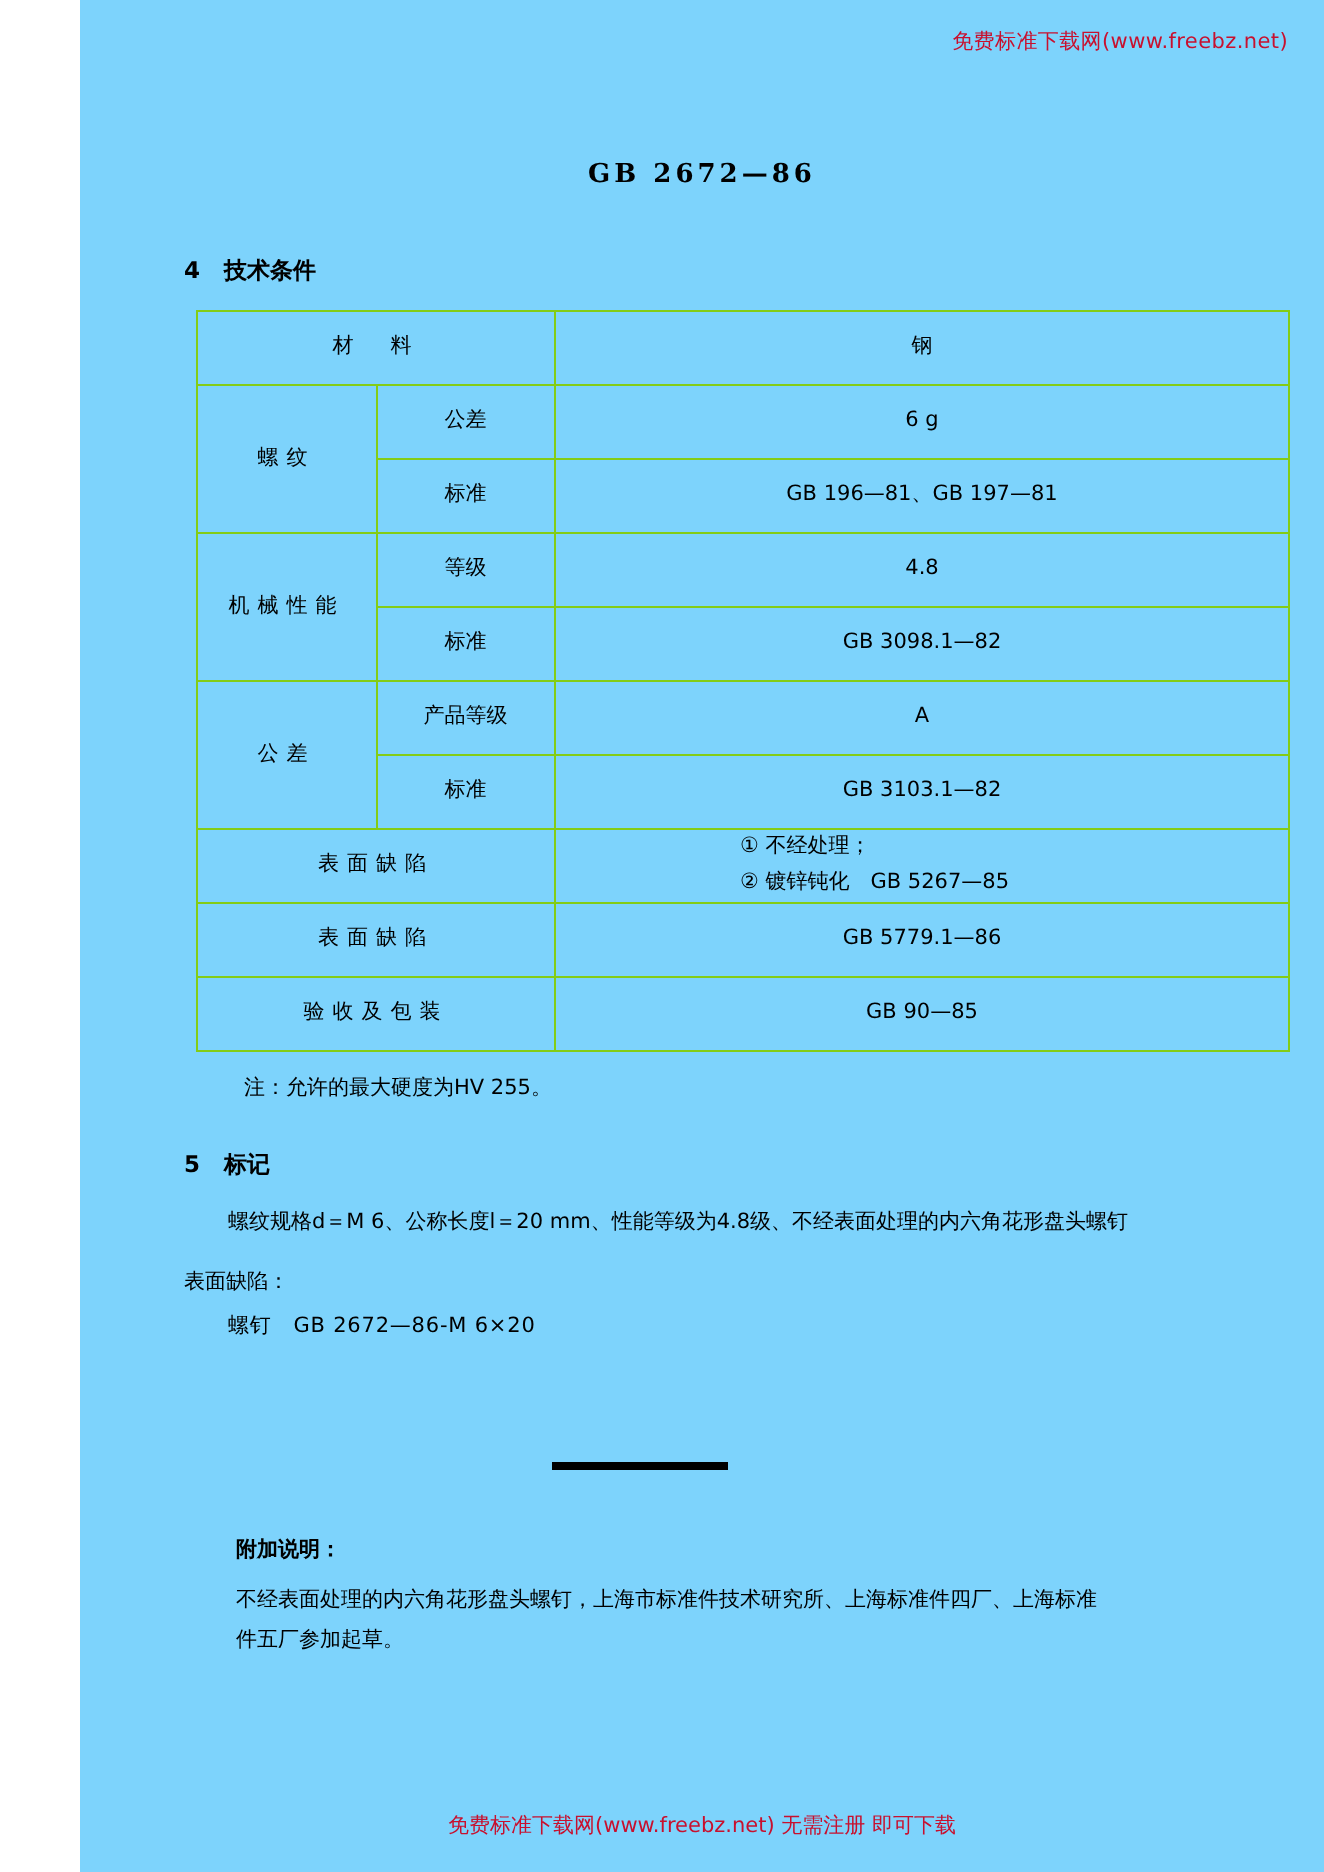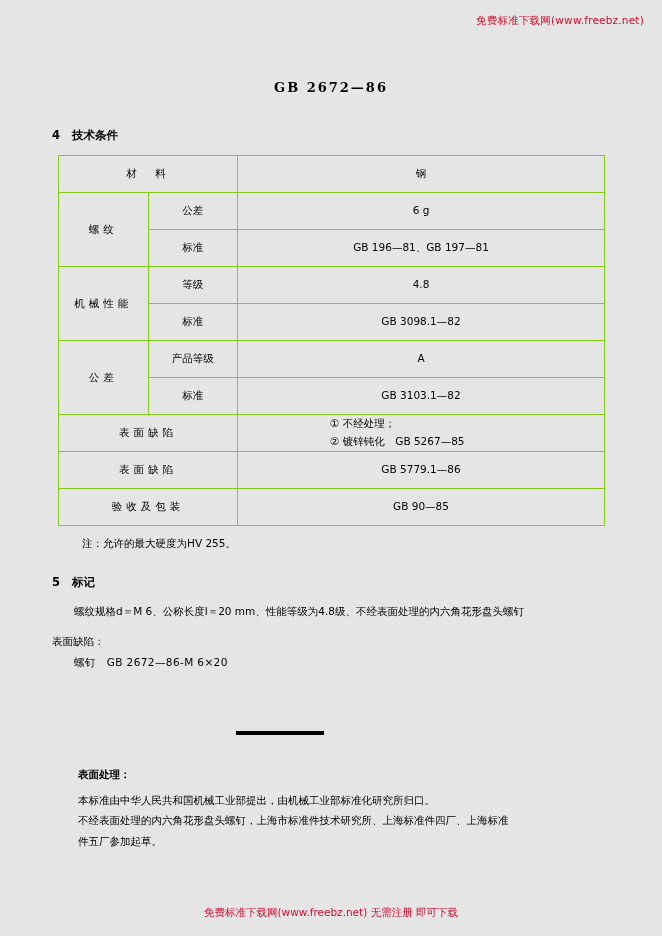--- a/index.html
+++ b/index.html
@@ -11,21 +11,22 @@
     width: 662px;
     height: 936px;
     position: relative;
     font-family: "DejaVu Sans", "Liberation Sans", sans-serif;
     color: #000000;
     overflow: hidden;
   }
   .page {
     position: absolute;
     inset: 0;
-    background: #e5e5e5;
+    background: #7dd3fc;
+    margin-left: 40px;
   }
   .watermark-top {
     position: absolute;
     top: 14px;
     right: 18px;
     font-size: 10.5px;
     color: #c8102e;
     letter-spacing: 0.2px;
     white-space: nowrap;
   }
@@ -210,21 +211,20 @@
 
     <p class="para">螺纹规格d＝M 6、公称长度l＝20 mm、性能等级为4.8级、不经表面处理的内六角花形盘头螺钉</p>
     <p class="para noindent">表面缺陷：</p>
     <p class="example">螺钉　GB 2672—86-M 6×20</p>
 
   </div>
 
   <div class="rule-bar"></div>
 
   <div class="appendix">
-    <div class="appendix-title">表面处理：</div>
-    <p class="indent">本标准由中华人民共和国机械工业部提出，由机械工业部标准化研究所归口。</p>
+    <div class="appendix-title">附加说明：</div>
     <p class="indent">不经表面处理的内六角花形盘头螺钉，上海市标准件技术研究所、上海标准件四厂、上海标准</p>
     <p class="indent">件五厂参加起草。</p>
   </div>
 
   <div class="watermark-bottom">免费标准下载网(www.freebz.net) 无需注册 即可下载</div>
 
 </div>
 
 </body></html>

